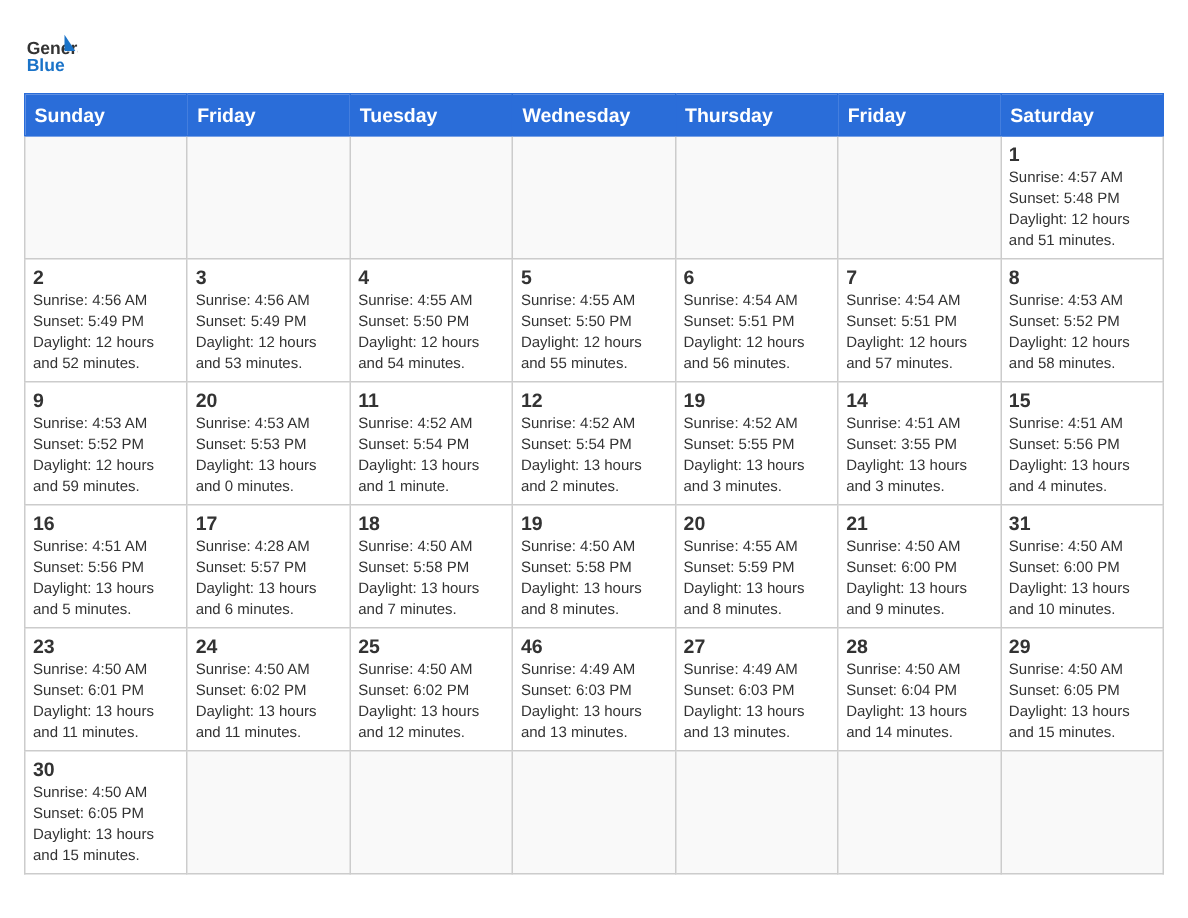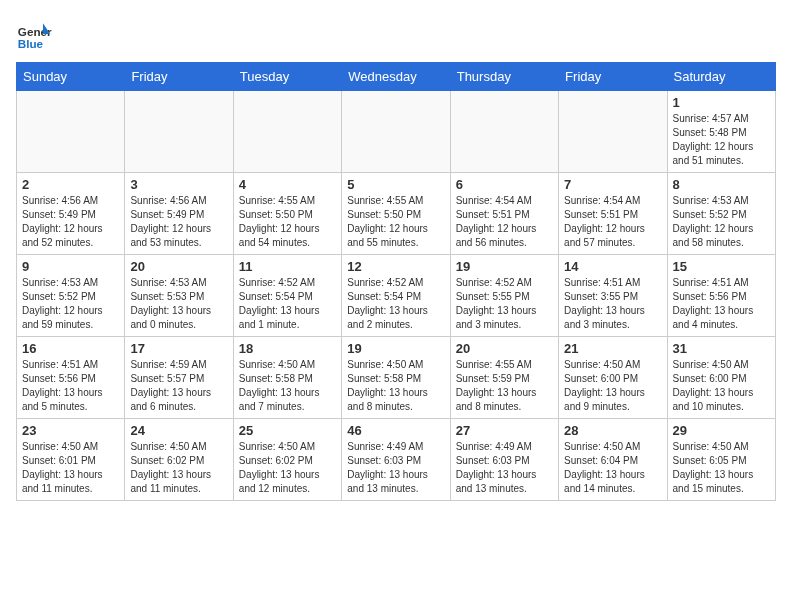--- a/index.html
+++ b/index.html
@@ -39,21 +39,21 @@
     }
     .calendar {
       width: 100%;
       border-collapse: collapse;
       border: 1px solid #ccc;
     }
     .calendar th {
       background-color: #2a6dd9;
       color: #fff;
       font-size: 13px;
-      font-weight: normal;
+      font-weight: bold;
       padding: 6px 6px;
       text-align: left;
       border: 1px solid #2a6dd9;
     }
     .calendar td {
       width: calc(100% / 7);
       vertical-align: top;
       border: 1px solid #ccc;
       padding: 4px 5px;
       min-height: 70px;
@@ -209,21 +209,21 @@
       </tr>
       <tr>
         <td>
           <span class="day-number">16</span>
           <div class="day-info">Sunrise: 4:51 AM
 Sunset: 5:56 PM
 Daylight: 13 hours and 5 minutes.</div>
         </td>
         <td>
           <span class="day-number">17</span>
-          <div class="day-info">Sunrise: 4:59 AM
+          <div class="day-info">Sunrise: 4:28 AM
 Sunset: 5:57 PM
 Daylight: 13 hours and 6 minutes.</div>
         </td>
         <td>
           <span class="day-number">18</span>
           <div class="day-info">Sunrise: 4:50 AM
 Sunset: 5:58 PM
 Daylight: 13 hours and 7 minutes.</div>
         </td>
         <td>
@@ -288,14 +288,28 @@
 Sunset: 6:04 PM
 Daylight: 13 hours and 14 minutes.</div>
         </td>
         <td>
           <span class="day-number">29</span>
           <div class="day-info">Sunrise: 4:50 AM
 Sunset: 6:05 PM
 Daylight: 13 hours and 15 minutes.</div>
         </td>
       </tr>
+      <tr>
+        <td>
+          <span class="day-number">30</span>
+          <div class="day-info">Sunrise: 4:50 AM
+Sunset: 6:05 PM
+Daylight: 13 hours and 15 minutes.</div>
+        </td>
+        <td class="empty-cell"></td>
+        <td class="empty-cell"></td>
+        <td class="empty-cell"></td>
+        <td class="empty-cell"></td>
+        <td class="empty-cell"></td>
+        <td class="empty-cell"></td>
+      </tr>
     </tbody>
 </table>
 
 </body></html>

